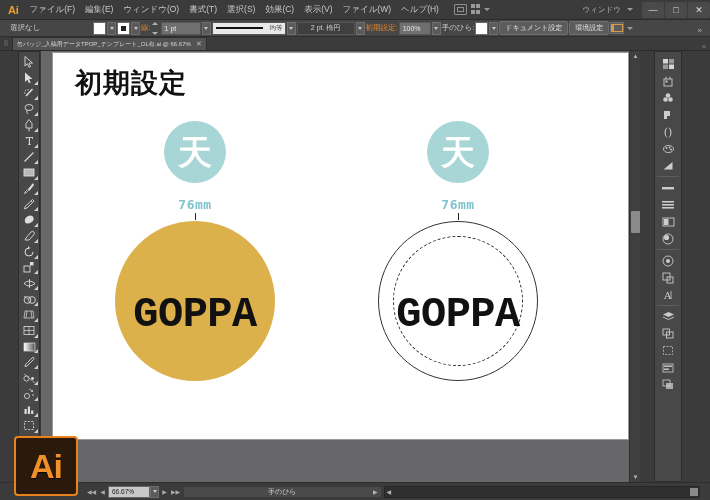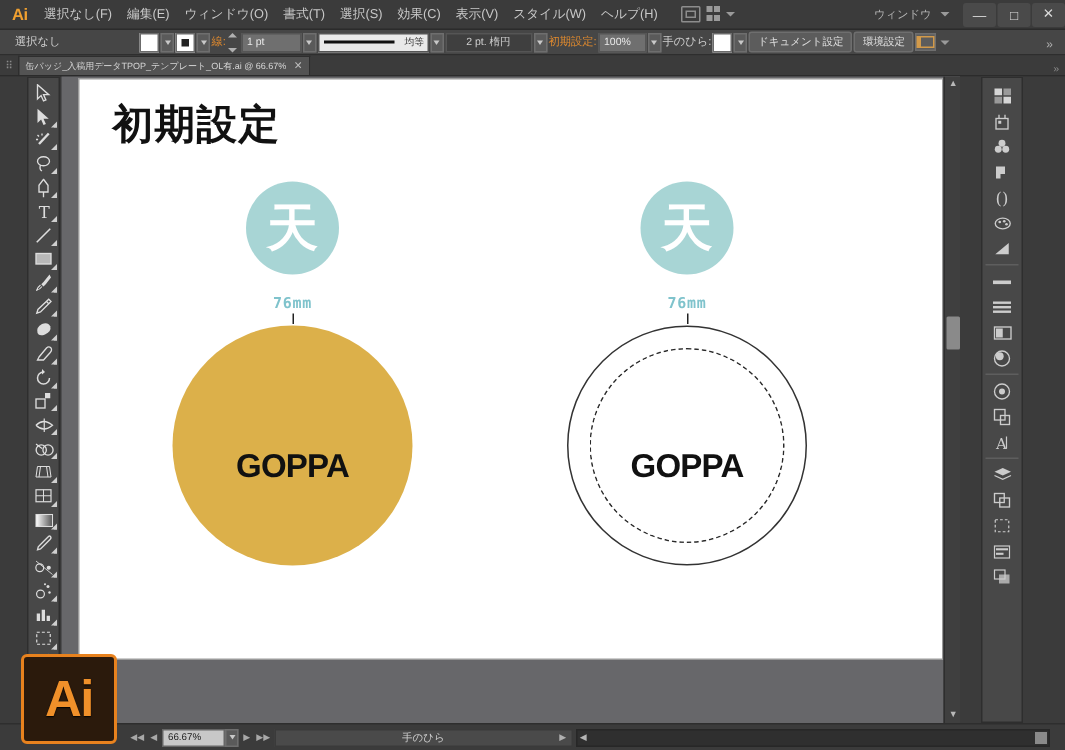--- a/index.html
+++ b/index.html
@@ -172,43 +172,43 @@
     font-size: 27px; color: #111; font-weight: bold; letter-spacing: 1px;
   }
   .badge-group { position: absolute; }
   .teal-circle {
     width: 62px; height: 62px; border-radius: 50%; background: #a8d5d5;
     display: flex; align-items: center; justify-content: center;
     color: #ffffff; font-size: 34px; font-weight: bold;
     font-family: "DejaVu Sans", sans-serif; line-height: 1;
   }
   .size-label {
-    color: #7fc3cc; font-size: 10px; font-weight: bold; text-align: center;
+    color: #7fc3cc; font-size: 13px; font-weight: bold; text-align: center;
     font-family: "DejaVu Sans Mono", monospace; letter-spacing: .5px;
   }
   .tick {
     width: 1px; height: 7px; background: #222; margin: 1px auto 0;
   }
   .badge-filled {
     width: 160px; height: 160px; border-radius: 50%; background: #dcb04a;
     display: flex; align-items: center; justify-content: center;
   }
   .badge-outline {
     width: 160px; height: 160px; border-radius: 50%;
     border: 1px solid #333; background: #fff;
     display: flex; align-items: center; justify-content: center;
     position: relative;
   }
   .badge-outline::before {
     content: ''; position: absolute; left: 14px; top: 14px; right: 14px; bottom: 14px;
     border-radius: 50%; border: 1.4px dashed #2a2a2a;
   }
   .goppa {
-    font-family: Liberation Sans, sans-serif;
-    font-size: 22px; font-weight: bold; color: #111; letter-spacing: -.5px;
+    font-family: Liberation Mono, monospace;
+    font-size: 42px; font-weight: bold; color: #111; letter-spacing: -.5px;
     position: relative; z-index: 2; margin-top: 28px;
   }
 
   
   .vscroll {
     position: absolute; right: 0; top: 0; bottom: 0; width: 11px; background: #3f3f3f;
     border-left: 1px solid #2e2e2e;
   }
   .vscroll .thumb {
     position: absolute; left: 1px; width: 9px; top: 160px; height: 22px;
@@ -281,28 +281,28 @@
     text-shadow: 0 1px 1px #000;
   }
 </style>
 </head>
 <body>
 
 <div id="app">
 
   <div class="menubar">
     <div class="ai-logo-small">Ai</div>
-    <div class="menu-item">選択なし(F)</div>
+    <div class="menu-item">ファイル(F)</div>
     <div class="menu-item">編集(E)</div>
     <div class="menu-item">ウィンドウ(O)</div>
     <div class="menu-item">書式(T)</div>
     <div class="menu-item">選択(S)</div>
     <div class="menu-item">効果(C)</div>
     <div class="menu-item">表示(V)</div>
-    <div class="menu-item">スタイル(W)</div>
+    <div class="menu-item">ファイル(W)</div>
     <div class="menu-item">ヘルプ(H)</div>
     <div class="menubar-icons">
       <span class="mb-icon doc"></span>
       <span style="display:flex;align-items:center;">
         <span class="mb-icon grid">
             <i></i>
             <i></i>
             <i></i>
             <i></i>
           </span>

